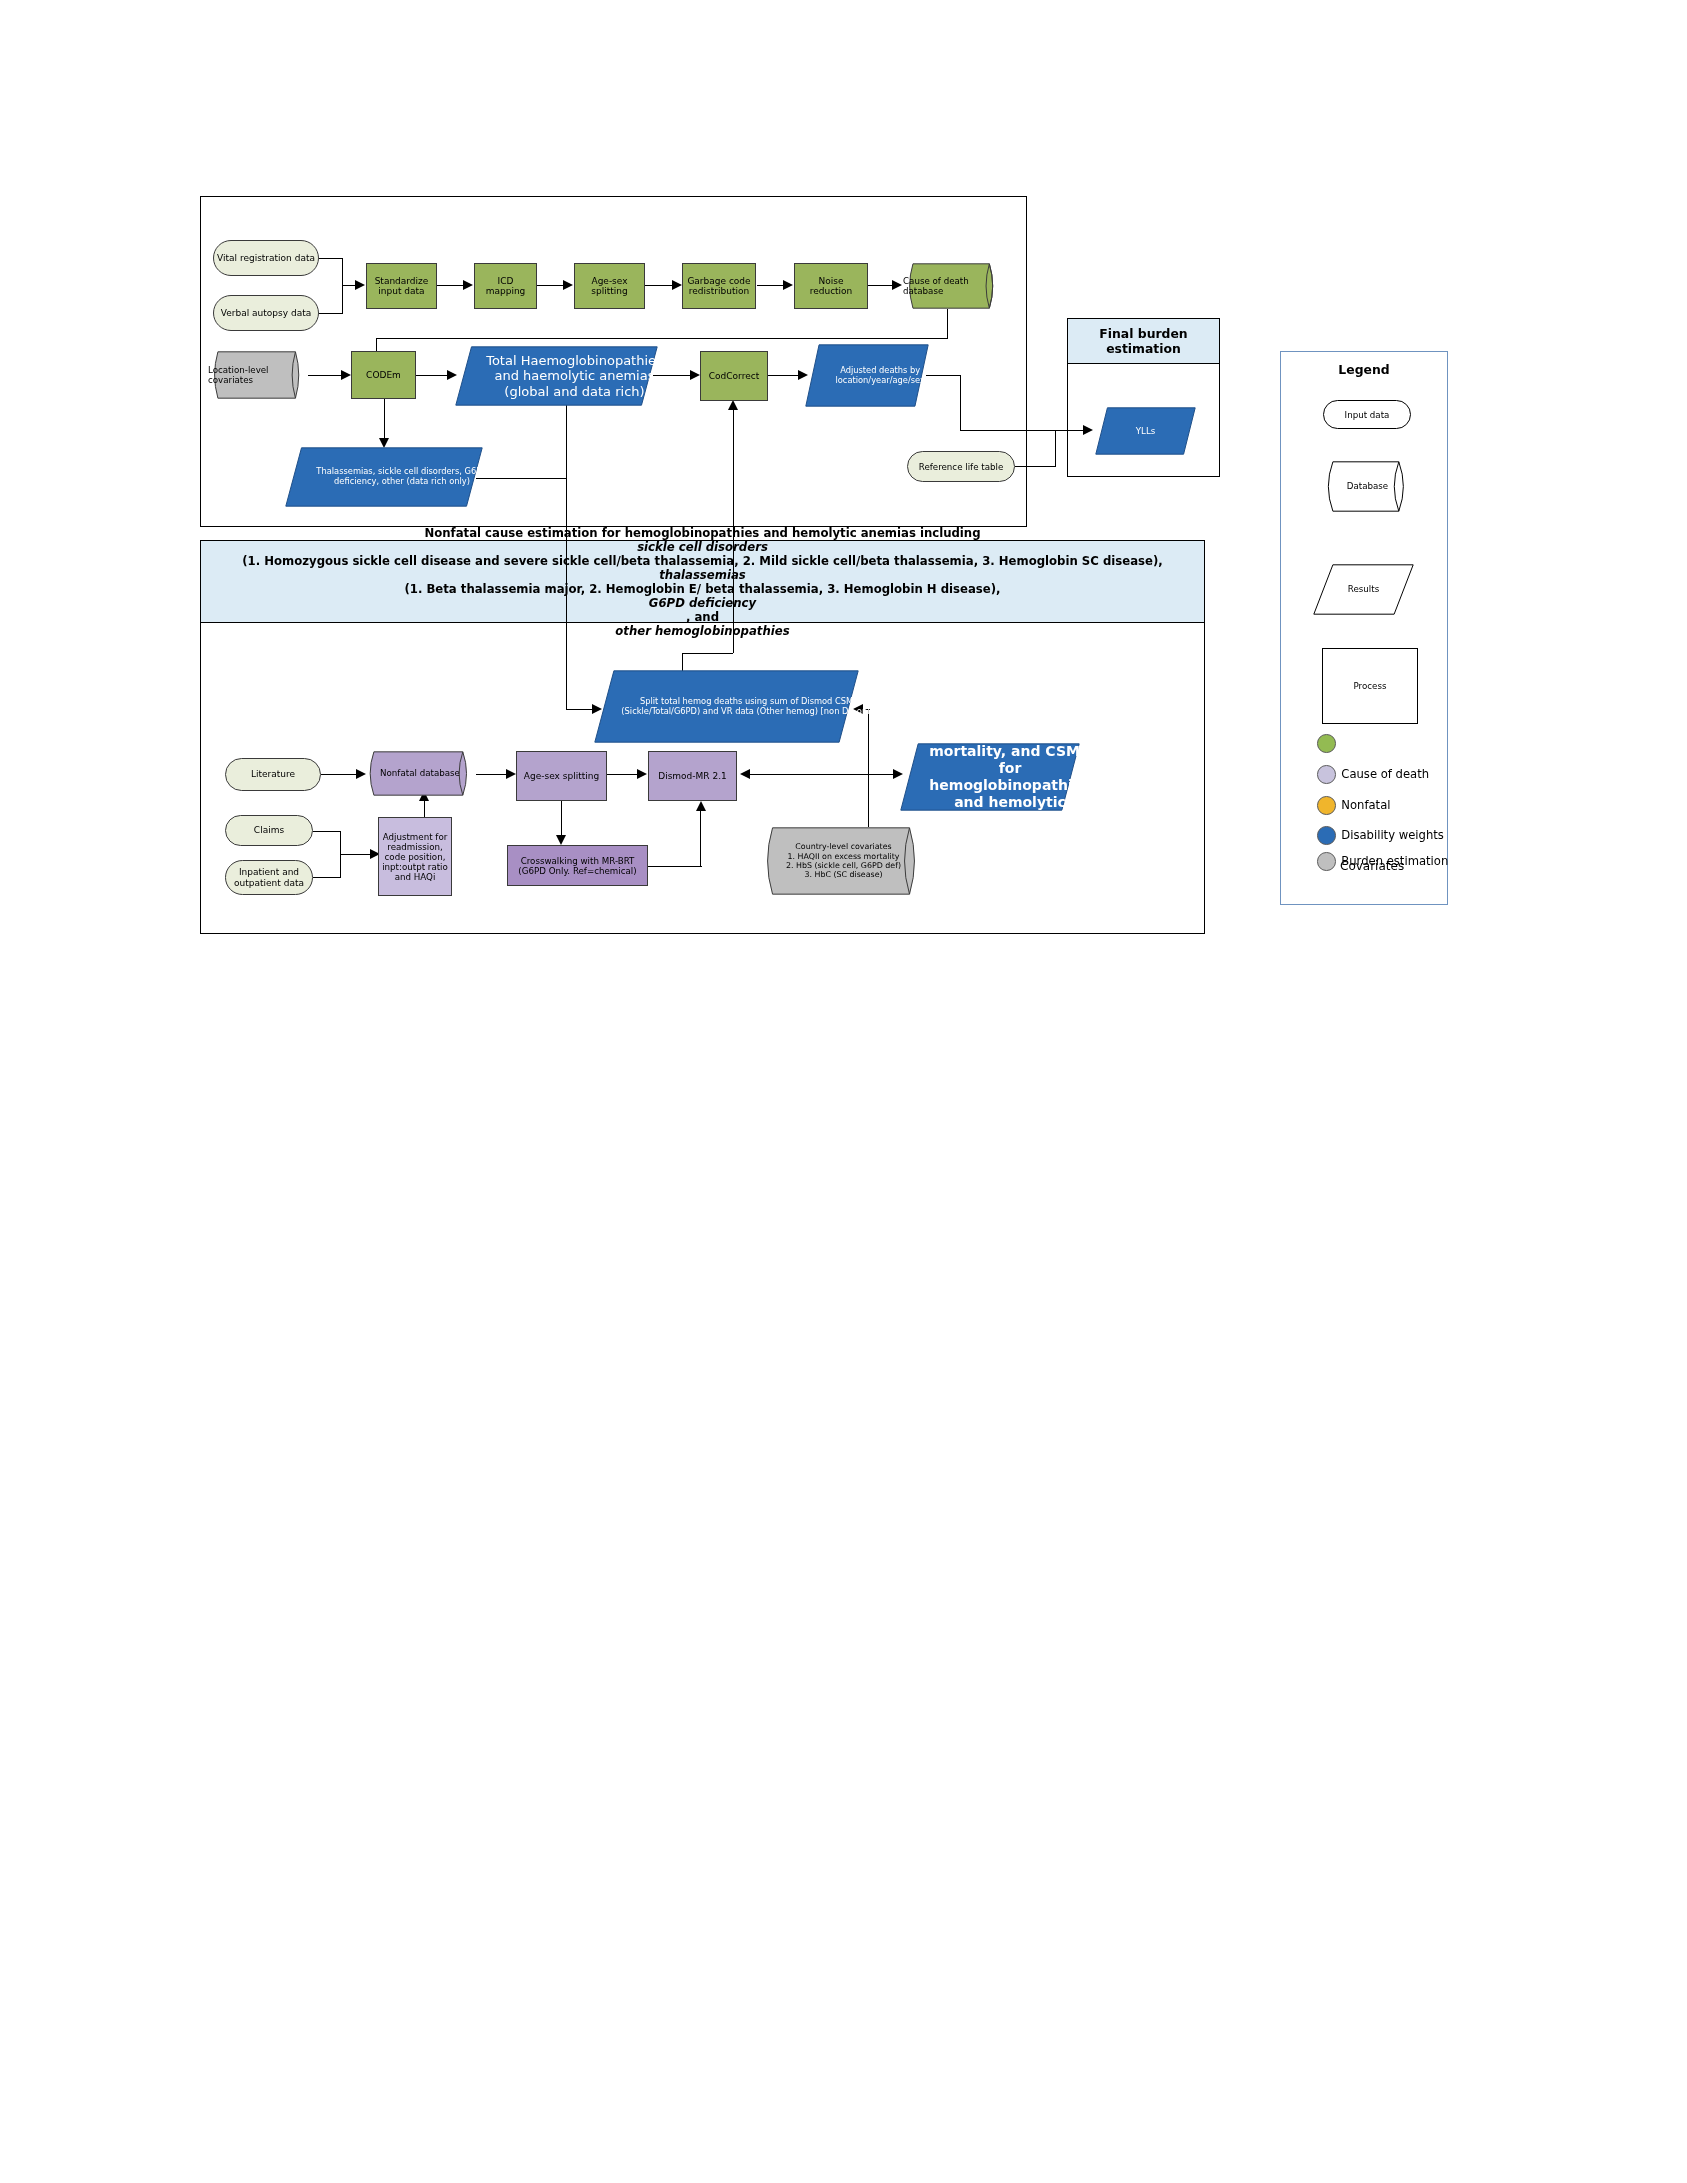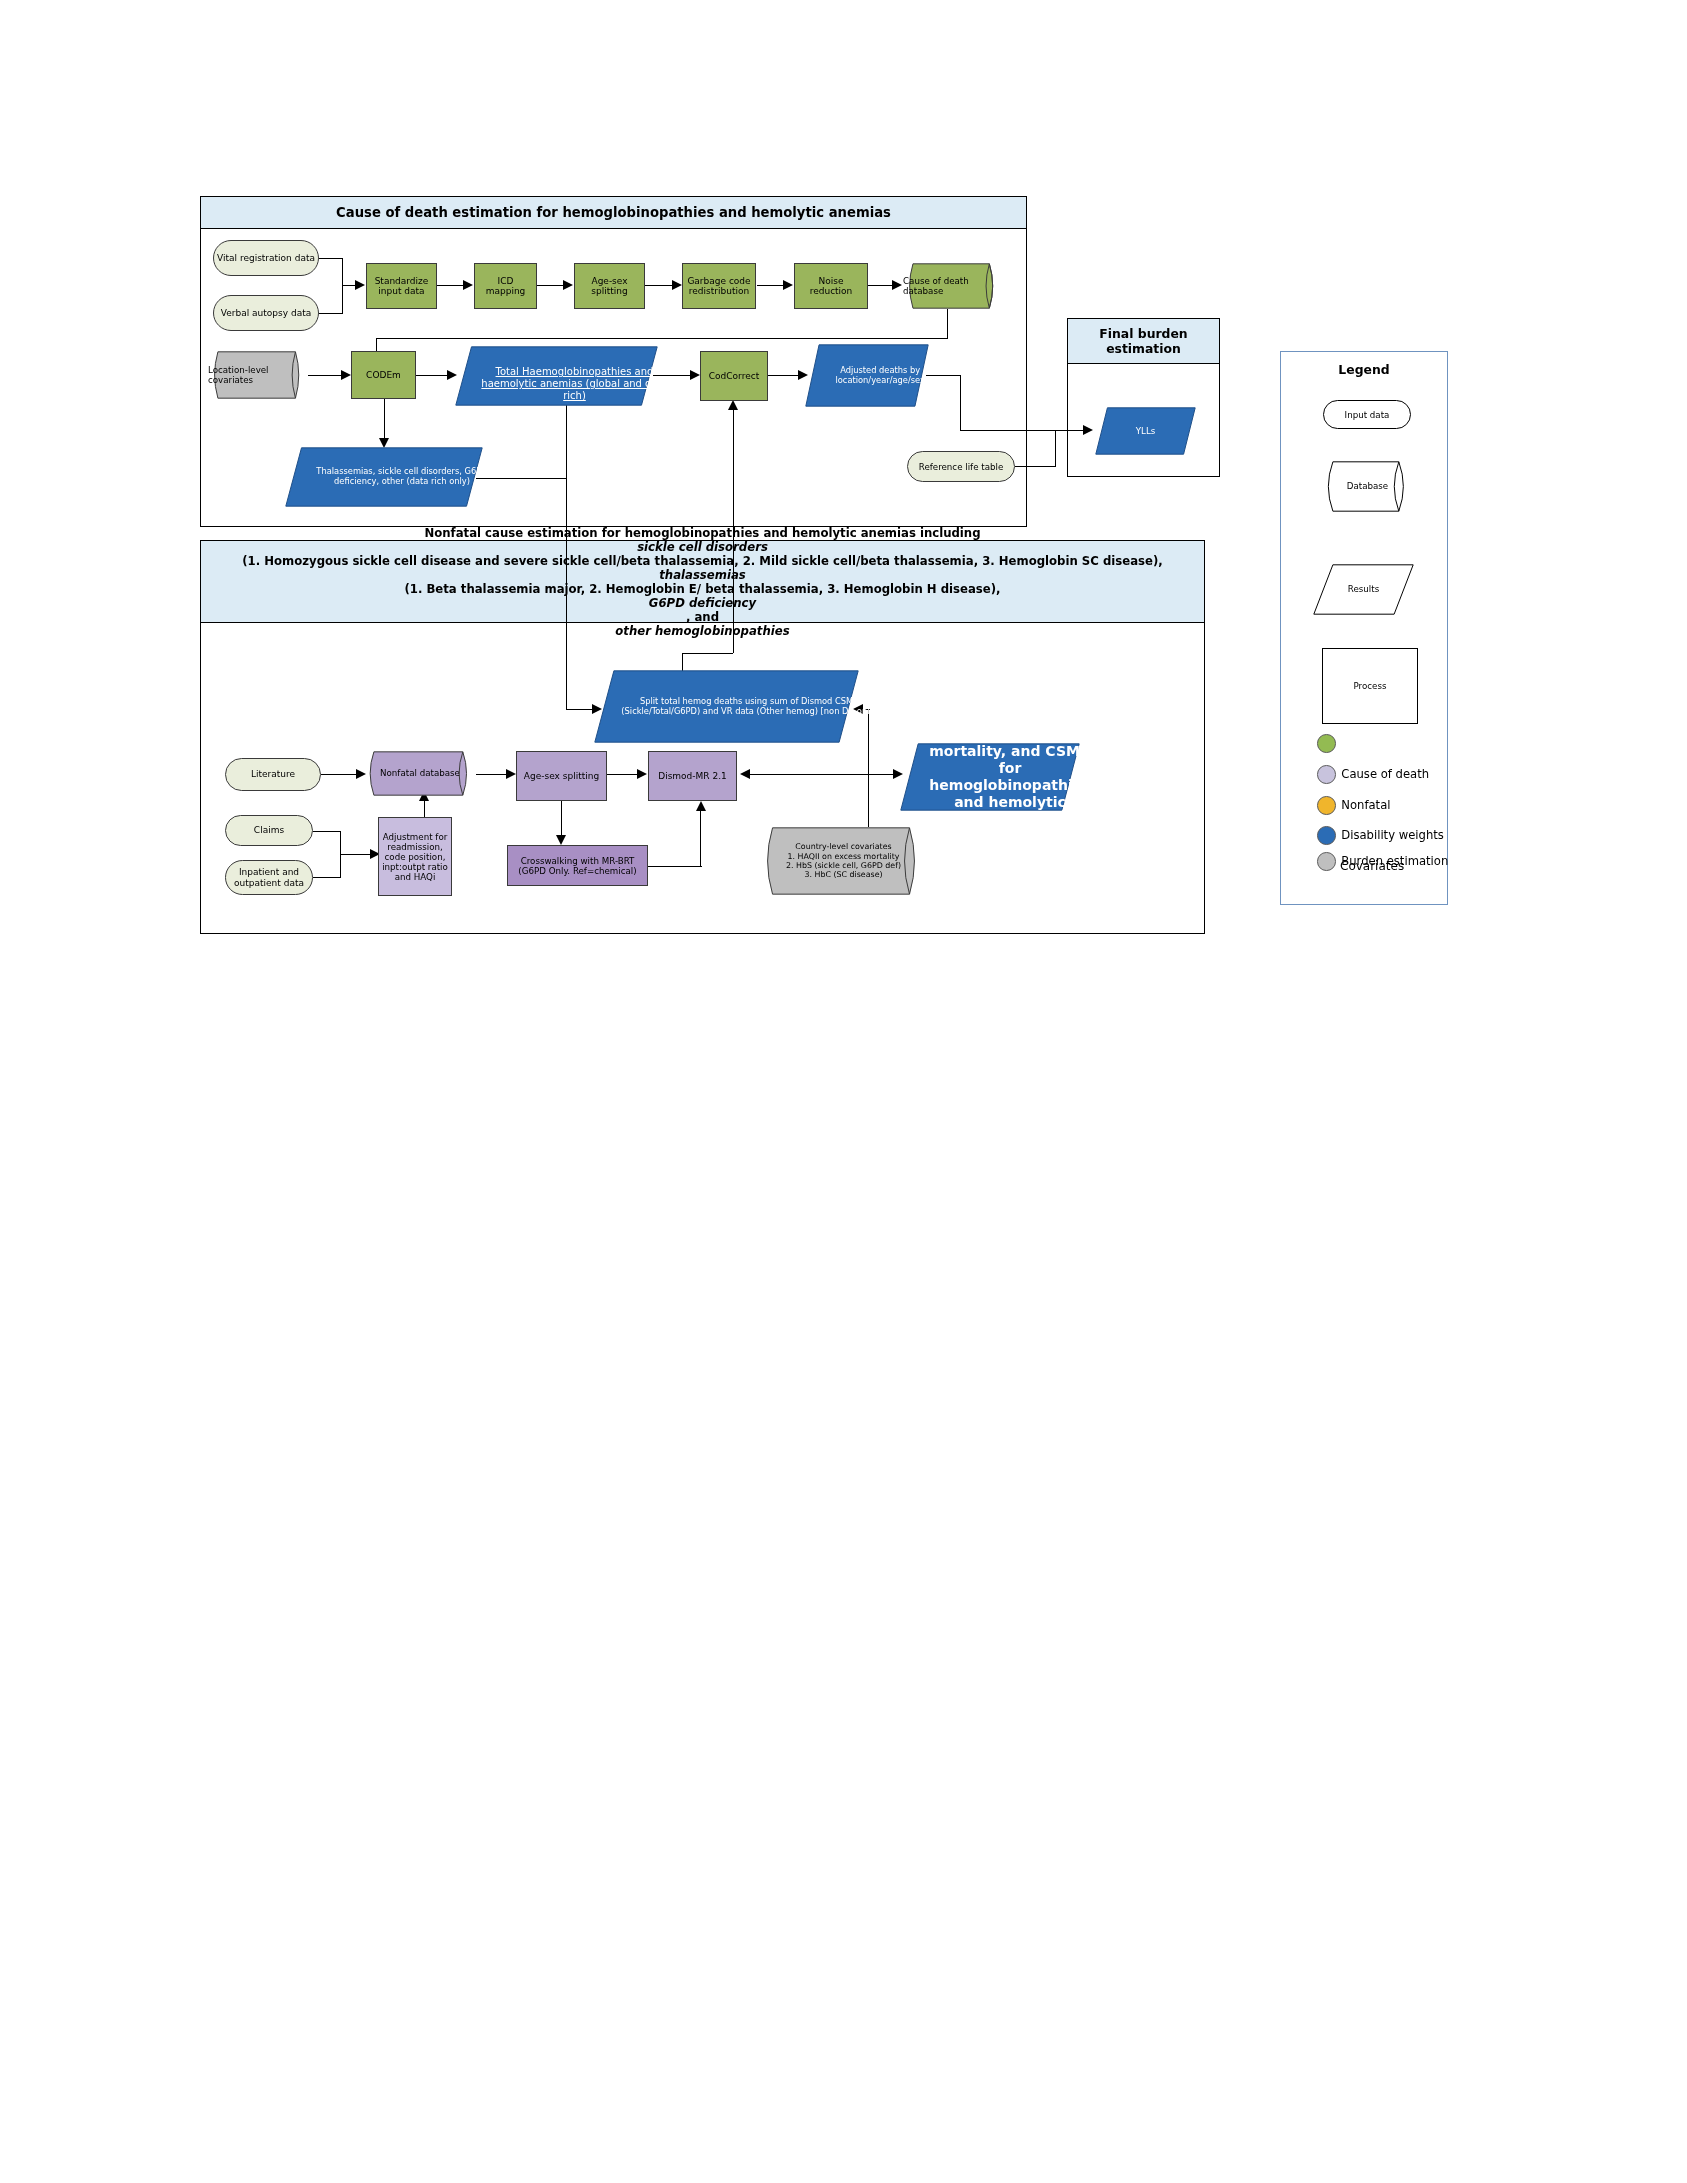--- a/index.html
+++ b/index.html
@@ -63,23 +63,20 @@
   .legend-row{position:absolute;display:flex;align-items:center;}
   .dot{width:16.5px;height:16.5px;border-radius:50%;border:0.8px solid #5d5d5d;flex:0 0 auto;}
   .legend-row .t{margin-left:5.8px;white-space:nowrap;}
 </style>
 </head>
 <body>
 
 <div class="page">
 
   <div class="panel" style="left:200px;top:196px;width:827px;height:331px;"></div>
-  <div class="panel-title" style="left:200px;top:196px;width:827px;height:33px;font-size:13.2px;">
-    <span>Cause of death estimation for hemoglobinopathies and hemolytic anemias</span>
-  </div>
 
   <div class="node inputd" style="left:213px;top:240px;width:106px;height:36px;font-size:9px;">
     <span class="lbl">Vital registration data</span>
   </div>
   <div class="node inputd" style="left:213px;top:295px;width:106px;height:36px;font-size:9px;">
     <span class="lbl">Verbal autopsy data</span>
   </div>
 
   <div class="ln lh" style="left:319px;top:258px;width:23px;height:1.2px;"></div>
   <div class="ln lv" style="left:342px;top:258px;width:1.2px;height:56px;"></div>
@@ -148,21 +145,21 @@
   <div class="node proc green" style="left:351px;top:351px;width:65px;height:48px;font-size:9px;">
     <span class="lbl">CODEm</span>
   </div>
   <div class="ln lh" style="left:416px;top:375px;width:33px;height:1.2px;"></div>
   <div class="ar ar-r" style="left:447px;top:370px;"></div>
 
   <div class="para" style="left:455px;top:346px;width:203px;height:60px;">
     <svg class="sh" viewBox="0 0 246 72" preserveAspectRatio="none">
       <polygon points="20,1 245,1 226,71 1,71" fill="#2b6cb5" stroke="#1e4f88" stroke-width="1.2"></polygon>
     </svg>
-    <div class="txt" style="font-size:10px;padding:8px 18px;text-decoration:underline;">
+    <div class="txt" style="font-size:13px;padding:0 18px;">
       <span>Total Haemoglobinopathies and haemolytic anemias (global and data rich)</span>
     </div>
   </div>
   <div class="ln lh" style="left:653px;top:375px;width:38px;height:1.2px;"></div>
   <div class="ar ar-r" style="left:690px;top:370px;"></div>
 
   <div class="node proc green" style="left:700px;top:351px;width:68px;height:50px;font-size:9px;">
     <span class="lbl">CodCorrect</span>
   </div>
   <div class="ln lh" style="left:768px;top:375px;width:31px;height:1.2px;"></div>

